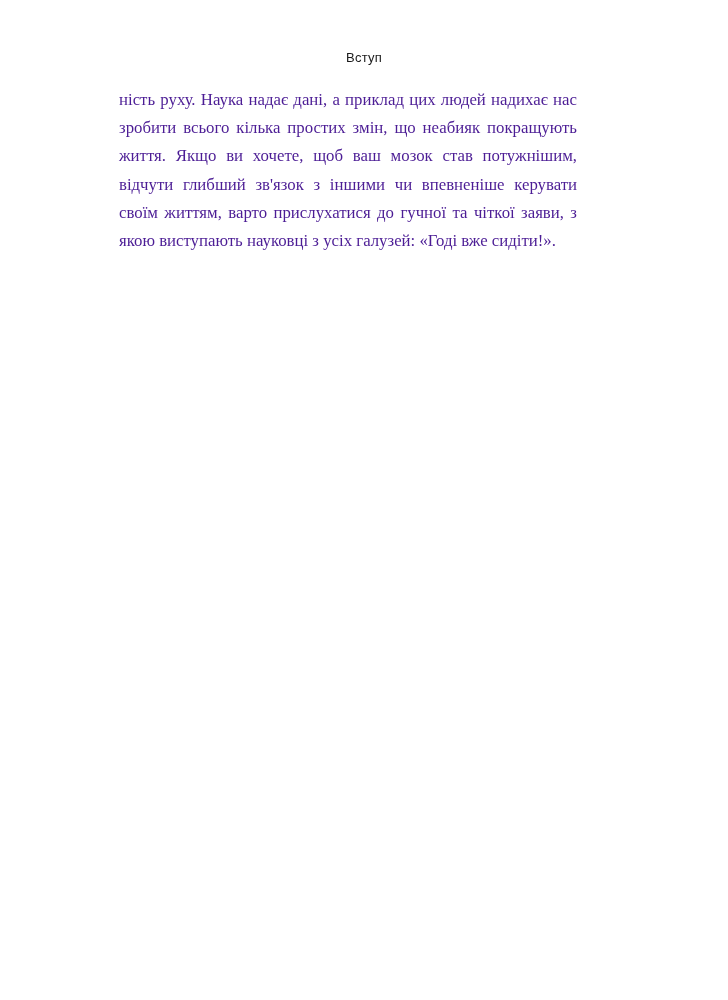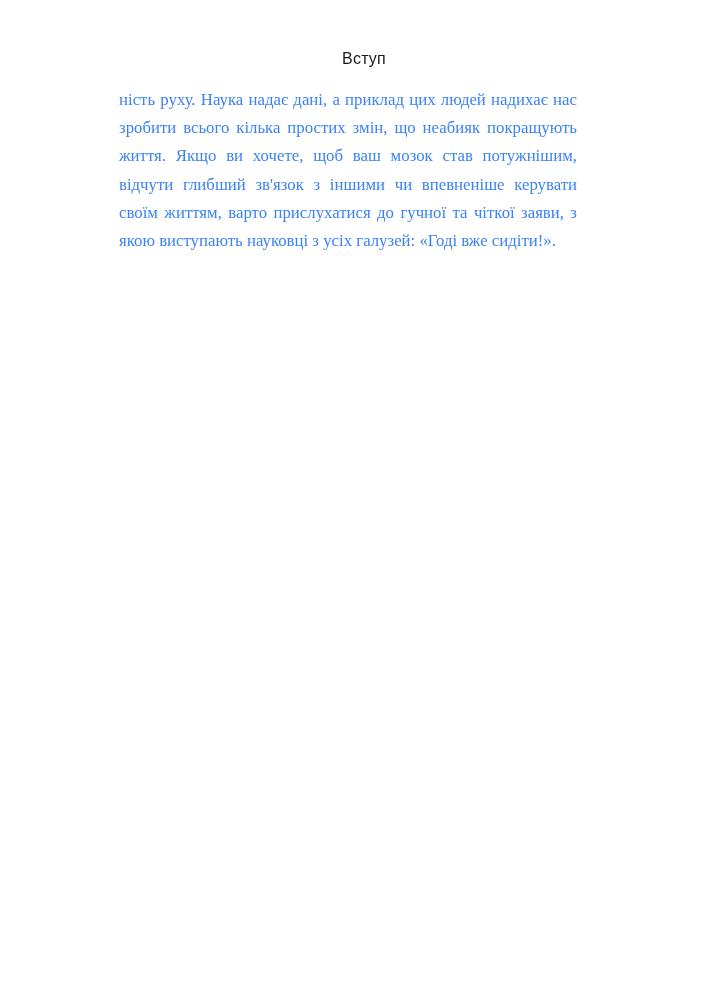--- a/index.html
+++ b/index.html
@@ -14,33 +14,33 @@
     background: #ffffff;
     overflow: hidden;
   }
   .running-head {
     position: absolute;
     top: 50px;
     left: 0;
     width: 728px;
     text-align: center;
     font-family: "Liberation Sans", sans-serif;
-    font-size: 16px;
+    font-size: 13px;
     color: #1a1a1a;
     letter-spacing: 0.2px;
   }
   .text-block {
     position: absolute;
     top: 86px;
     left: 119px;
     width: 458px;
     font-family: "Liberation Serif", serif;
     font-size: 16.8px;
     line-height: 28.2px;
-    color: #3b82f6;
+    color: #4c1d95;
     text-align: justify;
     text-justify: inter-word;
     hyphens: manual;
   }
   .text-block p {
     margin: 0;
   }
 </style>
 </head>
 <body>

